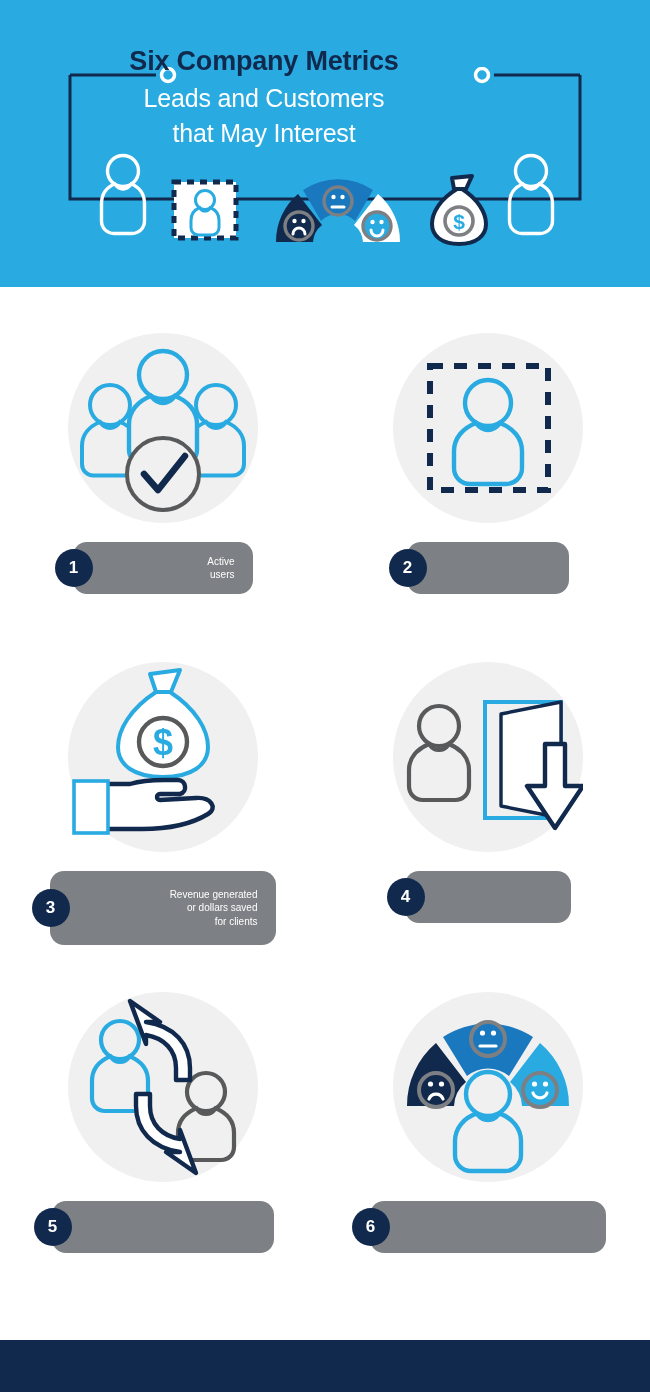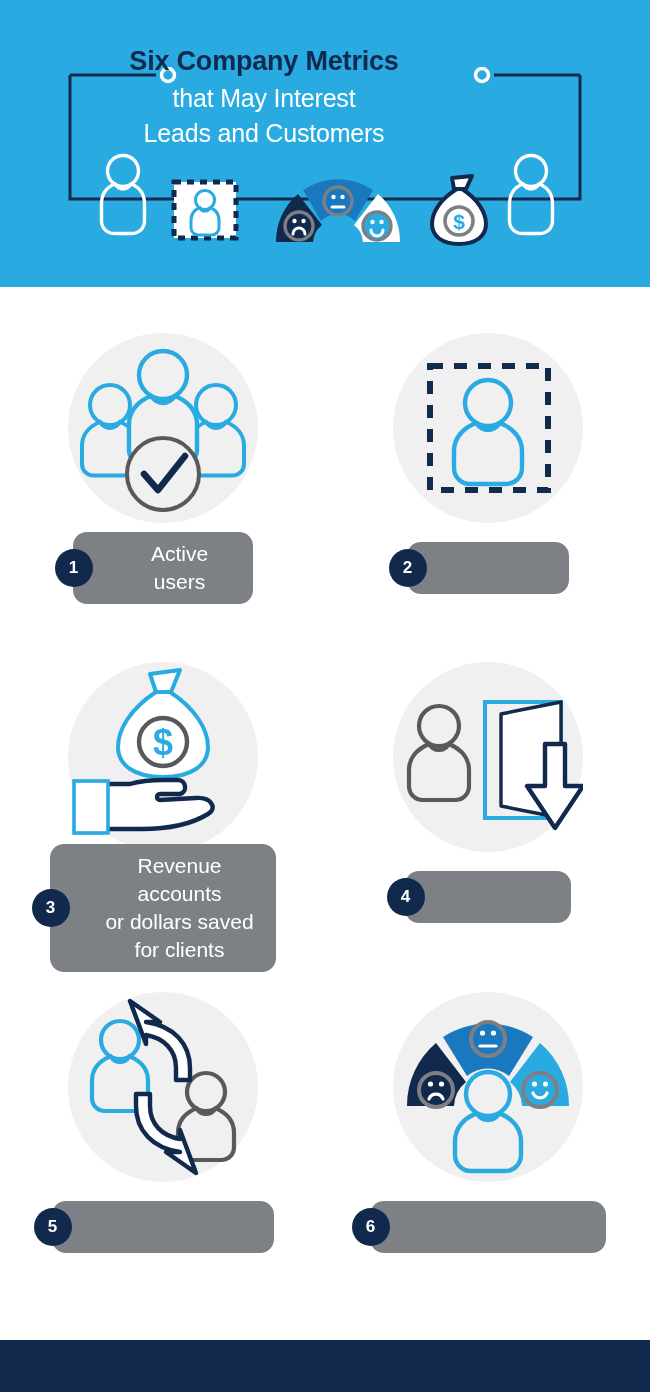--- a/index.html
+++ b/index.html
@@ -81,23 +81,23 @@
     position: absolute; left: -18px; top: 50%;
     transform: translateY(-50%);
     width: 38px; height: 38px; border-radius: 50%;
     background: #10294d;
     color: #ffffff;
     font-size: 17px; font-weight: bold;
     display: flex; align-items: center; justify-content: center;
   }
   .pill-text {
     color: #ffffff;
-    font-size: 21px;
+    font-size: 10px;
     line-height: 1.33;
-    text-align: center;
+    text-align: right;
     white-space: pre-line;
     width: 100%;
   }
 
   
   .footer {
     position: absolute; left: 0; top: 1340px;
     width: 650px; height: 52px;
     background: #10294d;
   }
@@ -112,22 +112,22 @@
     <svg class="bracket" viewBox="0 0 554 140">
       <path d="M 22 8 L 22 132 L 532 132 L 532 8" fill="none" stroke="#10294d" stroke-width="3"></path>
       <path d="M 22 8 L 108 8" fill="none" stroke="#10294d" stroke-width="3"></path>
       <path d="M 446 8 L 532 8" fill="none" stroke="#10294d" stroke-width="3"></path>
       <circle cx="120" cy="8" r="6.5" fill="none" stroke="#ffffff" stroke-width="3.5"></circle>
       <circle cx="434" cy="8" r="6.5" fill="none" stroke="#ffffff" stroke-width="3.5"></circle>
     </svg>
 
     <div class="title-block">
       <span class="title-main">Six Company Metrics</span>
+      <span class="title-sub">Leads and Customers</span>
       <span class="title-sub">that May Interest</span>
-      <span class="title-sub">Leads and Customers</span>
     </div>
 
     <div class="header-icons">
 
       <svg class="hdr-icon" style="left:92px; top:3px;" width="62" height="86" viewBox="0 0 62 86">
         <circle cx="31" cy="20" r="15.5" fill="none" stroke="#ffffff" stroke-width="3.4"></circle>
         <path d="M 31 38 c -5 0 -7 -3.2 -8.2 -5 C 14 36.5 9.5 44 9.5 53 l 0 17 c 0 7 5.5 12.5 12.5 12.5 l 18 0 c 7 0 12.5 -5.5 12.5 -12.5 l 0 -17 c 0 -9 -4.5 -16.5 -13.3 -20 C 38 34.8 36 38 31 38 z" fill="none" stroke="#ffffff" stroke-width="3.4"></path>
       </svg>
 
       <svg class="hdr-icon" style="left:170px; top:30px;" width="70" height="64" viewBox="0 0 70 64">
@@ -226,21 +226,21 @@
           <circle cx="95" cy="80" r="24" fill="none" stroke="#58595b" stroke-width="4.4"></circle>
           <text x="95" y="93" font-family="Liberation Sans, sans-serif" font-size="36" font-weight="bold" fill="#29abe2" text-anchor="middle">$</text>
 
           <path d="M 34 122 L 62 122 C 72 119 84 118 96 118 L 110 118 C 118 118 120 130 112 132 L 92 132 C 88 132 88 138 92 138 L 128 136 C 143 135 150 146 140 152 C 122 163 96 167 74 167 L 34 167 Z" fill="#ffffff" stroke="#10294d" stroke-width="4.4" stroke-linejoin="round" stroke-linecap="round"></path>
           <rect x="6" y="119" width="34" height="52" fill="#ffffff" stroke="#29abe2" stroke-width="3.6"></rect>
         </svg>
       </div>
       <div class="pill-row tall">
         <div class="pill tall" style="width:226px;">
           <span class="badge">3</span>
-          <span class="pill-text">Revenue accounts
+          <span class="pill-text">Revenue generated
 or dollars saved
 for clients</span>
         </div>
       </div>
     </div>
 
     <div class="card c4">
       <div class="icon-wrap">
         <div class="icon-circle"></div>
         <svg class="icon-svg" width="190" height="190" viewBox="0 0 190 190">

